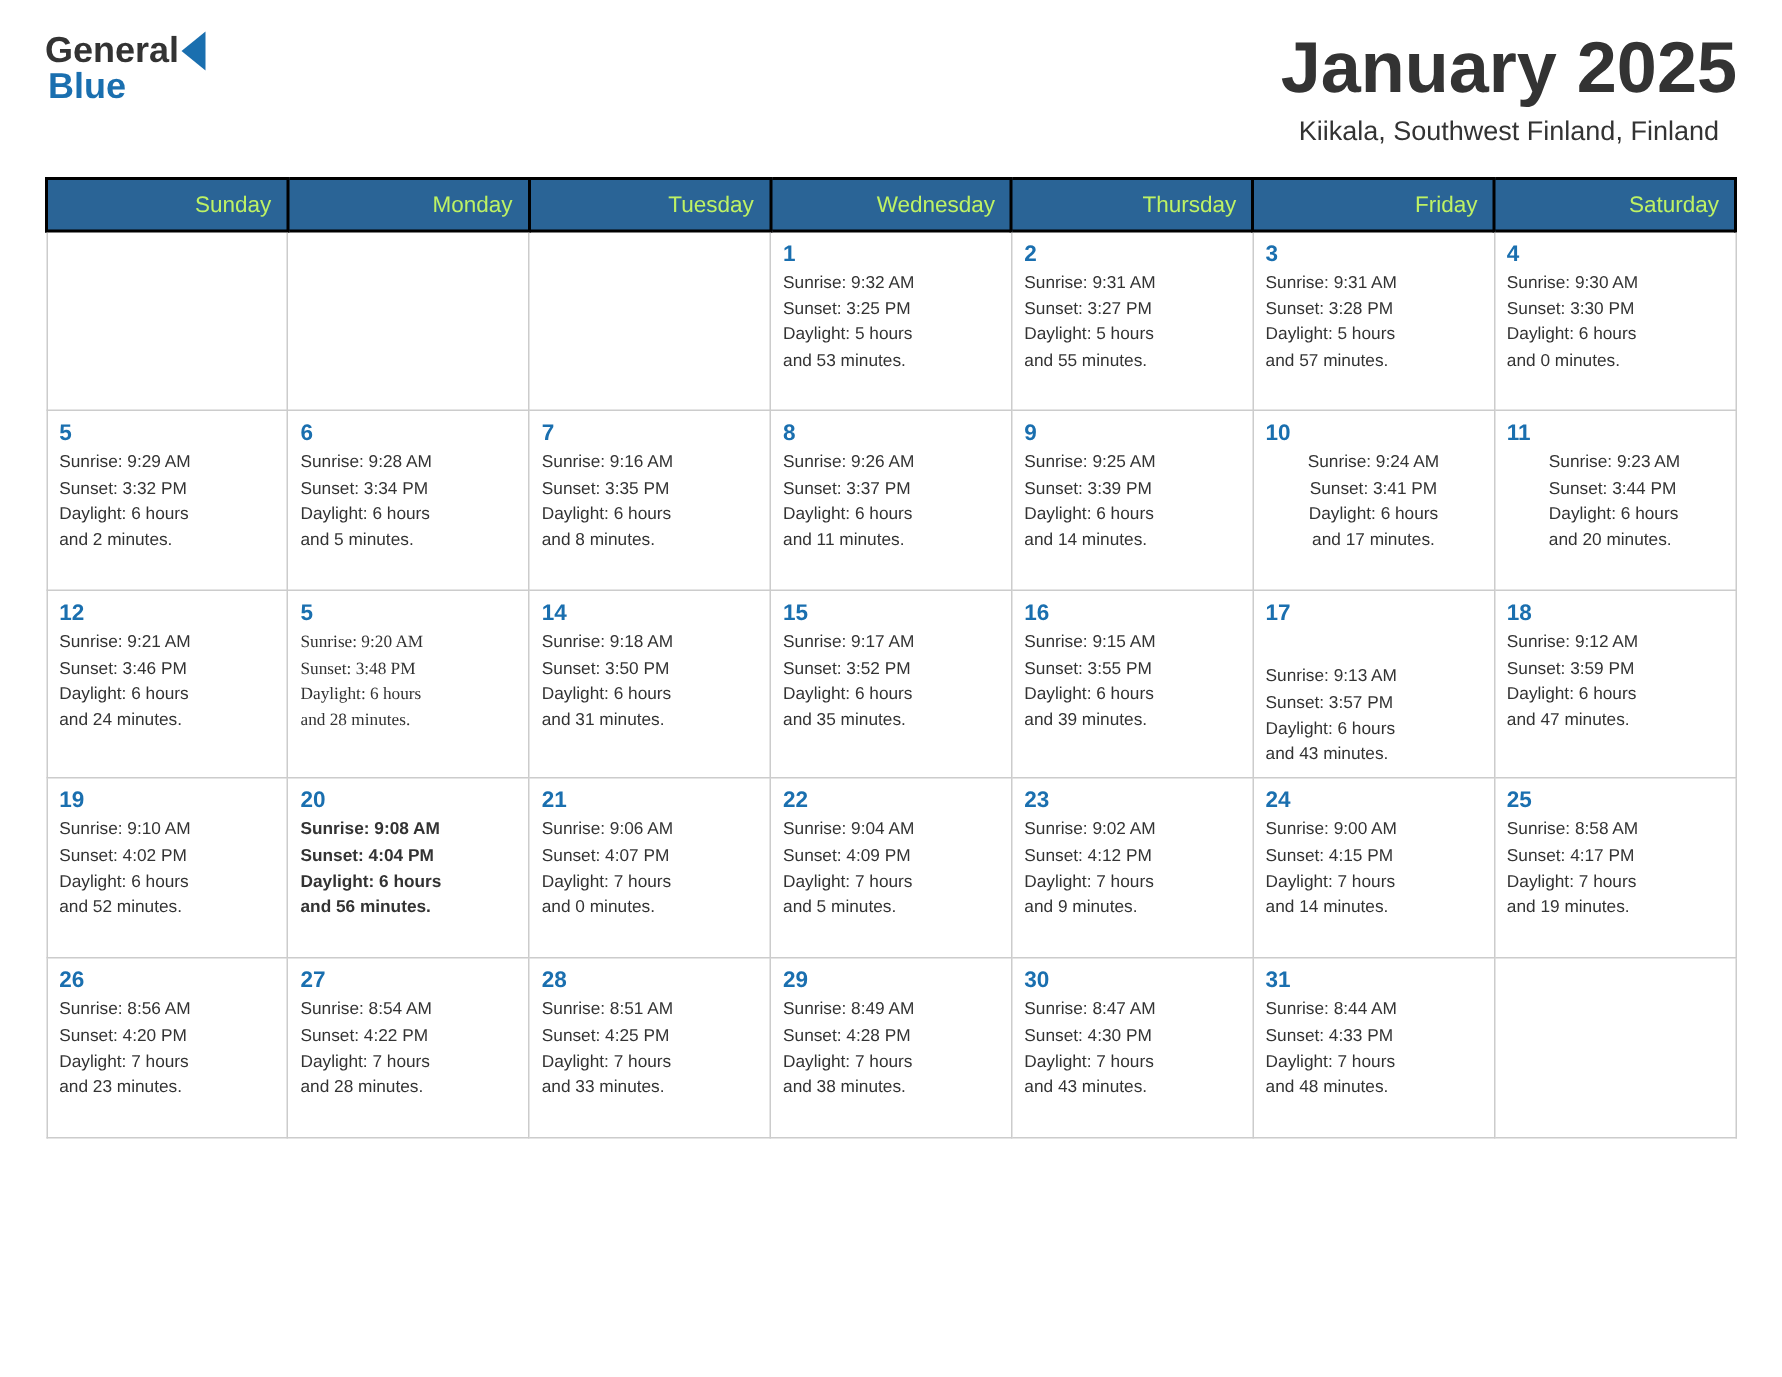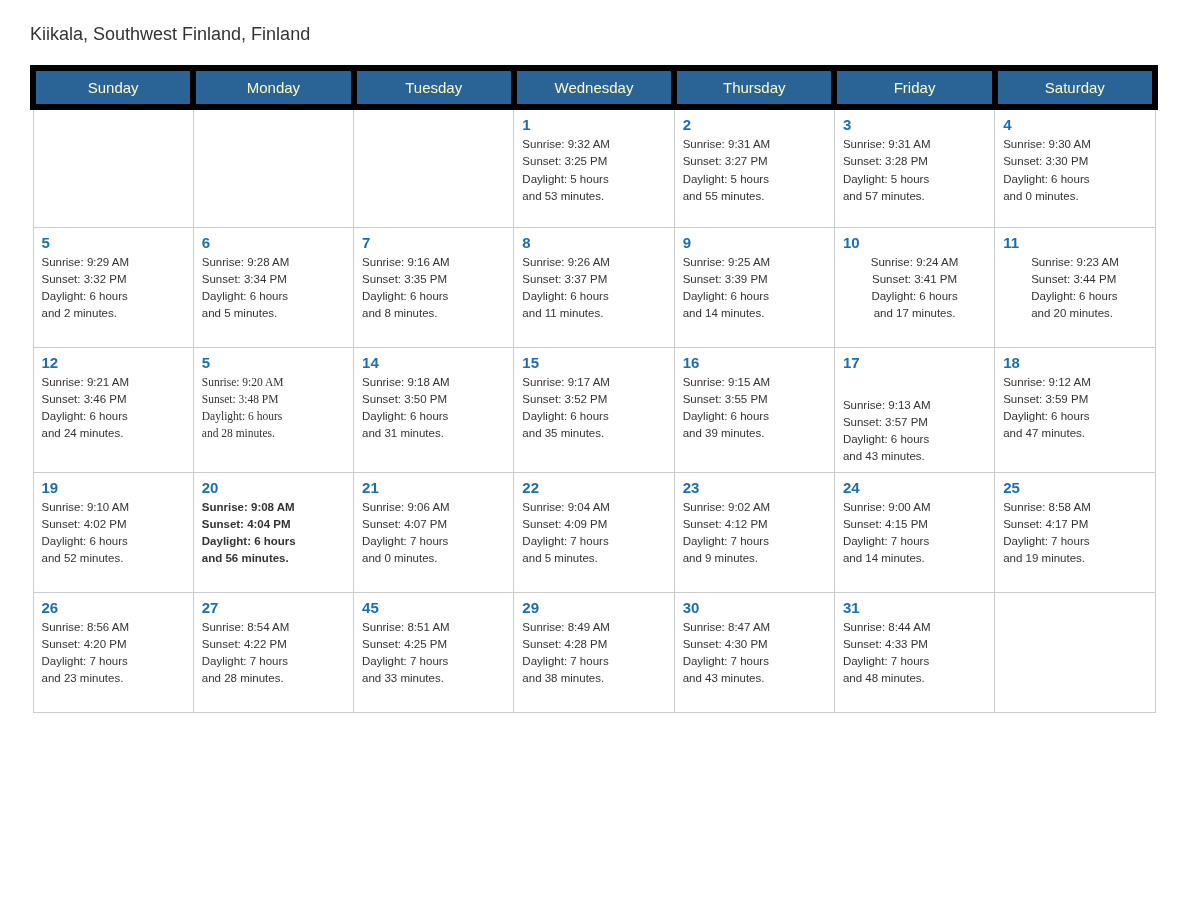--- a/index.html
+++ b/index.html
@@ -31,26 +31,26 @@
       margin-top: 4px;
       text-align: center;
     }
     .calendar {
       width: 100%;
       border-collapse: collapse;
       border: 1px solid #ccc;
     }
     .calendar th {
       background-color: #2a6496;
-      color: #fef9c3;
+      color: #bef264;
       padding: 8px 10px;
       font-size: 15px;
       font-weight: normal;
-      text-align: center;
-      border: 6px solid #000000;
+      text-align: right;
+      border: 2px solid #000000;
     }
     .calendar td {
       vertical-align: top;
       padding: 6px 8px;
       border: 1px solid #ccc;
       font-size: 12px;
       color: #333;
       width: 14.28%;
       min-height: 100px;
       height: 120px;
@@ -77,21 +77,32 @@
     }
     .logo-line1 {
       display: flex;
       align-items: center;
     }
   </style>
 </head>
 <body>
 
 <div class="header">
+  <div class="logo-wrapper">
+    <div class="logo-line1">
+      <span style="font-size:24px;font-weight:bold;color:#333;">General</span>
+      <div style="display:flex;flex-direction:column;margin-left:2px;">
+        <div style="width:0;height:0;border-left:16px solid transparent;border-right:0px solid transparent;border-bottom:13px solid #1a6faf;margin-left:0px;"></div>
+        <div style="width:0;height:0;border-left:16px solid transparent;border-right:0;border-top:13px solid #1a6faf;margin-top:0px;"></div>
+      </div>
+    </div>
+    <span style="font-size:24px;font-weight:bold;color:#1a6faf;margin-top:-4px;margin-left:2px;">Blue</span>
+  </div>
   <div class="header-right">
+    <div class="title">January 2025</div>
     <div class="subtitle">Kiikala, Southwest Finland, Finland</div>
   </div>
 </div>
 
 <table class="calendar" id="calendar-table">
   <thead id="calendar-header">
       <tr>
         <th>Sunday</th>
         <th>Monday</th>
         <th>Tuesday</th>
@@ -297,21 +308,21 @@
 and 23 minutes.</div>
         </td>
         <td>
           <span class="day-number">27</span>
           <div class="day-info" style="white-space: pre-line;">Sunrise: 8:54 AM
 Sunset: 4:22 PM
 Daylight: 7 hours
 and 28 minutes.</div>
         </td>
         <td>
-          <span class="day-number">45</span>
+          <span class="day-number">28</span>
           <div class="day-info" style="white-space: pre-line;">Sunrise: 8:51 AM
 Sunset: 4:25 PM
 Daylight: 7 hours
 and 33 minutes.</div>
         </td>
         <td>
           <span class="day-number">29</span>
           <div class="day-info" style="white-space: pre-line;">Sunrise: 8:49 AM
 Sunset: 4:28 PM
 Daylight: 7 hours

